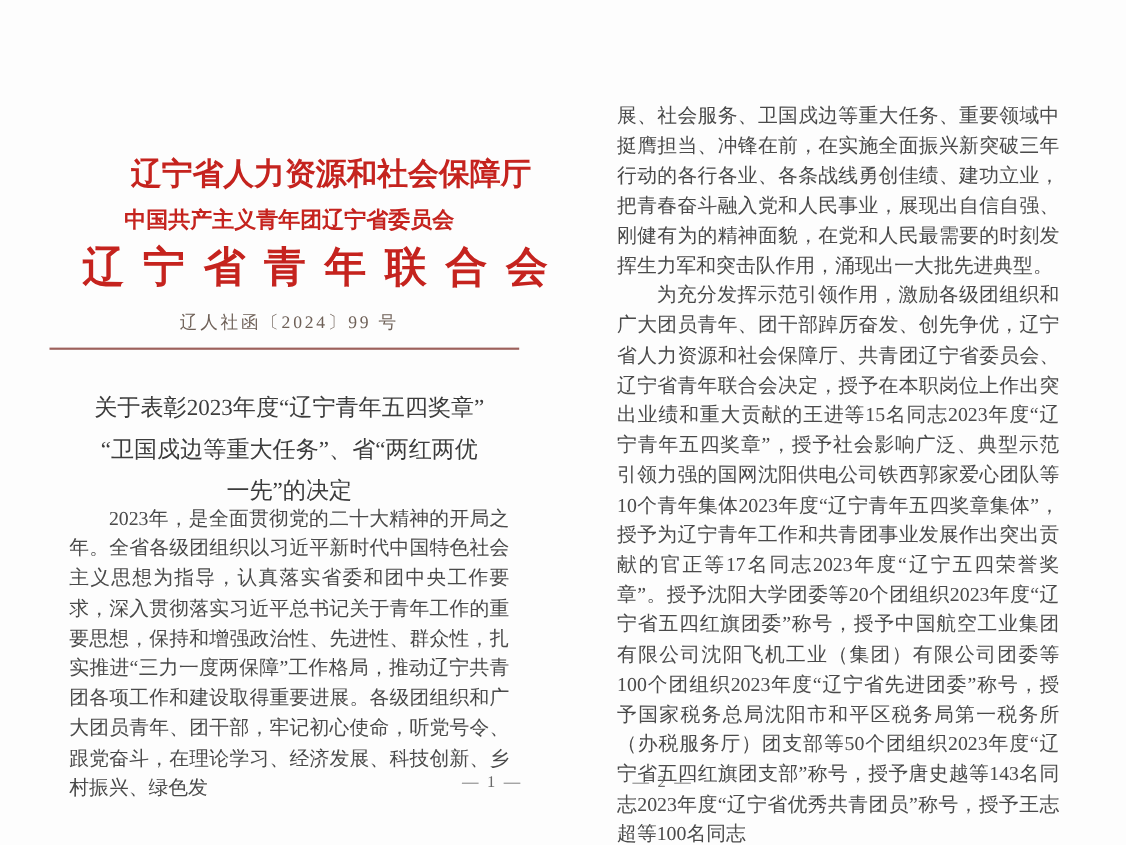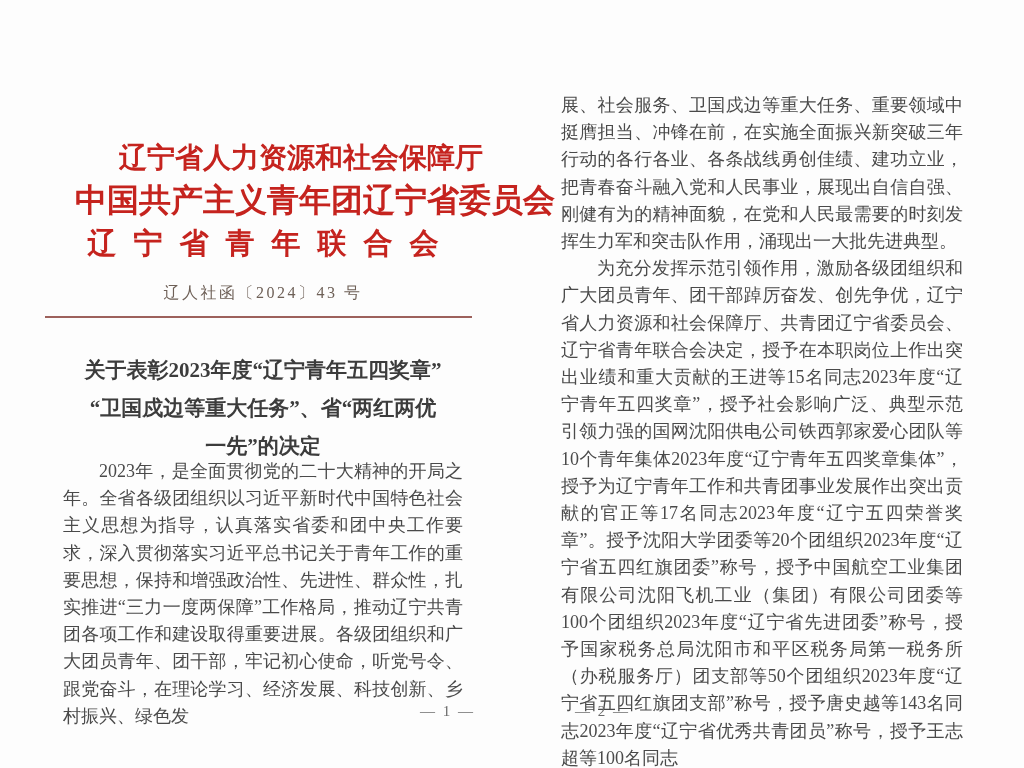--- a/index.html
+++ b/index.html
@@ -25,39 +25,39 @@
   
   .letterhead{
     position:absolute;top:136px;left:12px;width:376px;
     color:var(--header-red);
     font-family:"Liberation Sans","DejaVu Sans",sans-serif;
     font-weight:bold;
     text-align:center;
   }
   .lh-line{height:43px;line-height:43px;white-space:nowrap;}
   .lh-1{font-size:28px;margin-left:44px;}
-  .lh-2{font-size:32px;}
-  .lh-3{font-size:29px;letter-spacing:17px;margin-right:-17px;}
+  .lh-2{font-size:20px;}
+  .lh-3{font-size:38px;letter-spacing:17px;margin-right:-17px;}
 
   .doc-number{
     position:absolute;top:283px;left:0;width:100%;
     text-align:center;
     font-size:16px;
     letter-spacing:2.5px;
     color:var(--doc-number-color);
   }
 
   .red-rule{
     position:absolute;top:316px;left:-18px;width:427px;height:2px;
     background:var(--rule-red);
   }
 
   .doc-title{
     position:absolute;top:351px;left:-4px;width:408px;
-    font-size:21px;font-weight:bold;
+    font-size:21px;font-weight:normal;
     line-height:38px;
     text-align:center;
     color:var(--title-color);
     font-family:"Liberation Serif","DejaVu Serif",serif;
   }
 
   .body-block{
     position:absolute;left:0;width:100%;
     font-size:18px;
     line-height:27.2px;
@@ -81,21 +81,21 @@
 </head>
 <body>
 
 <section class="page page-1">
   <header class="letterhead">
     <div class="lh-line lh-1">辽宁省人力资源和社会保障厅</div>
     <div class="lh-line lh-2">中国共产主义青年团辽宁省委员会</div>
     <div class="lh-line lh-3">辽宁省青年联合会</div>
   </header>
 
-  <div class="doc-number">辽人社函〔2024〕43 号</div>
+  <div class="doc-number">辽人社函〔2024〕99 号</div>
 
   <div class="red-rule"></div>
 
   <h1 class="doc-title">
     <span>关于表彰2023年度“辽宁青年五四奖章”</span><br>
     <span>“卫国戍边等重大任务”、省“两红两优</span><br>
     <span>一先”的决定</span>
   </h1>
 
   <div class="body-block">

